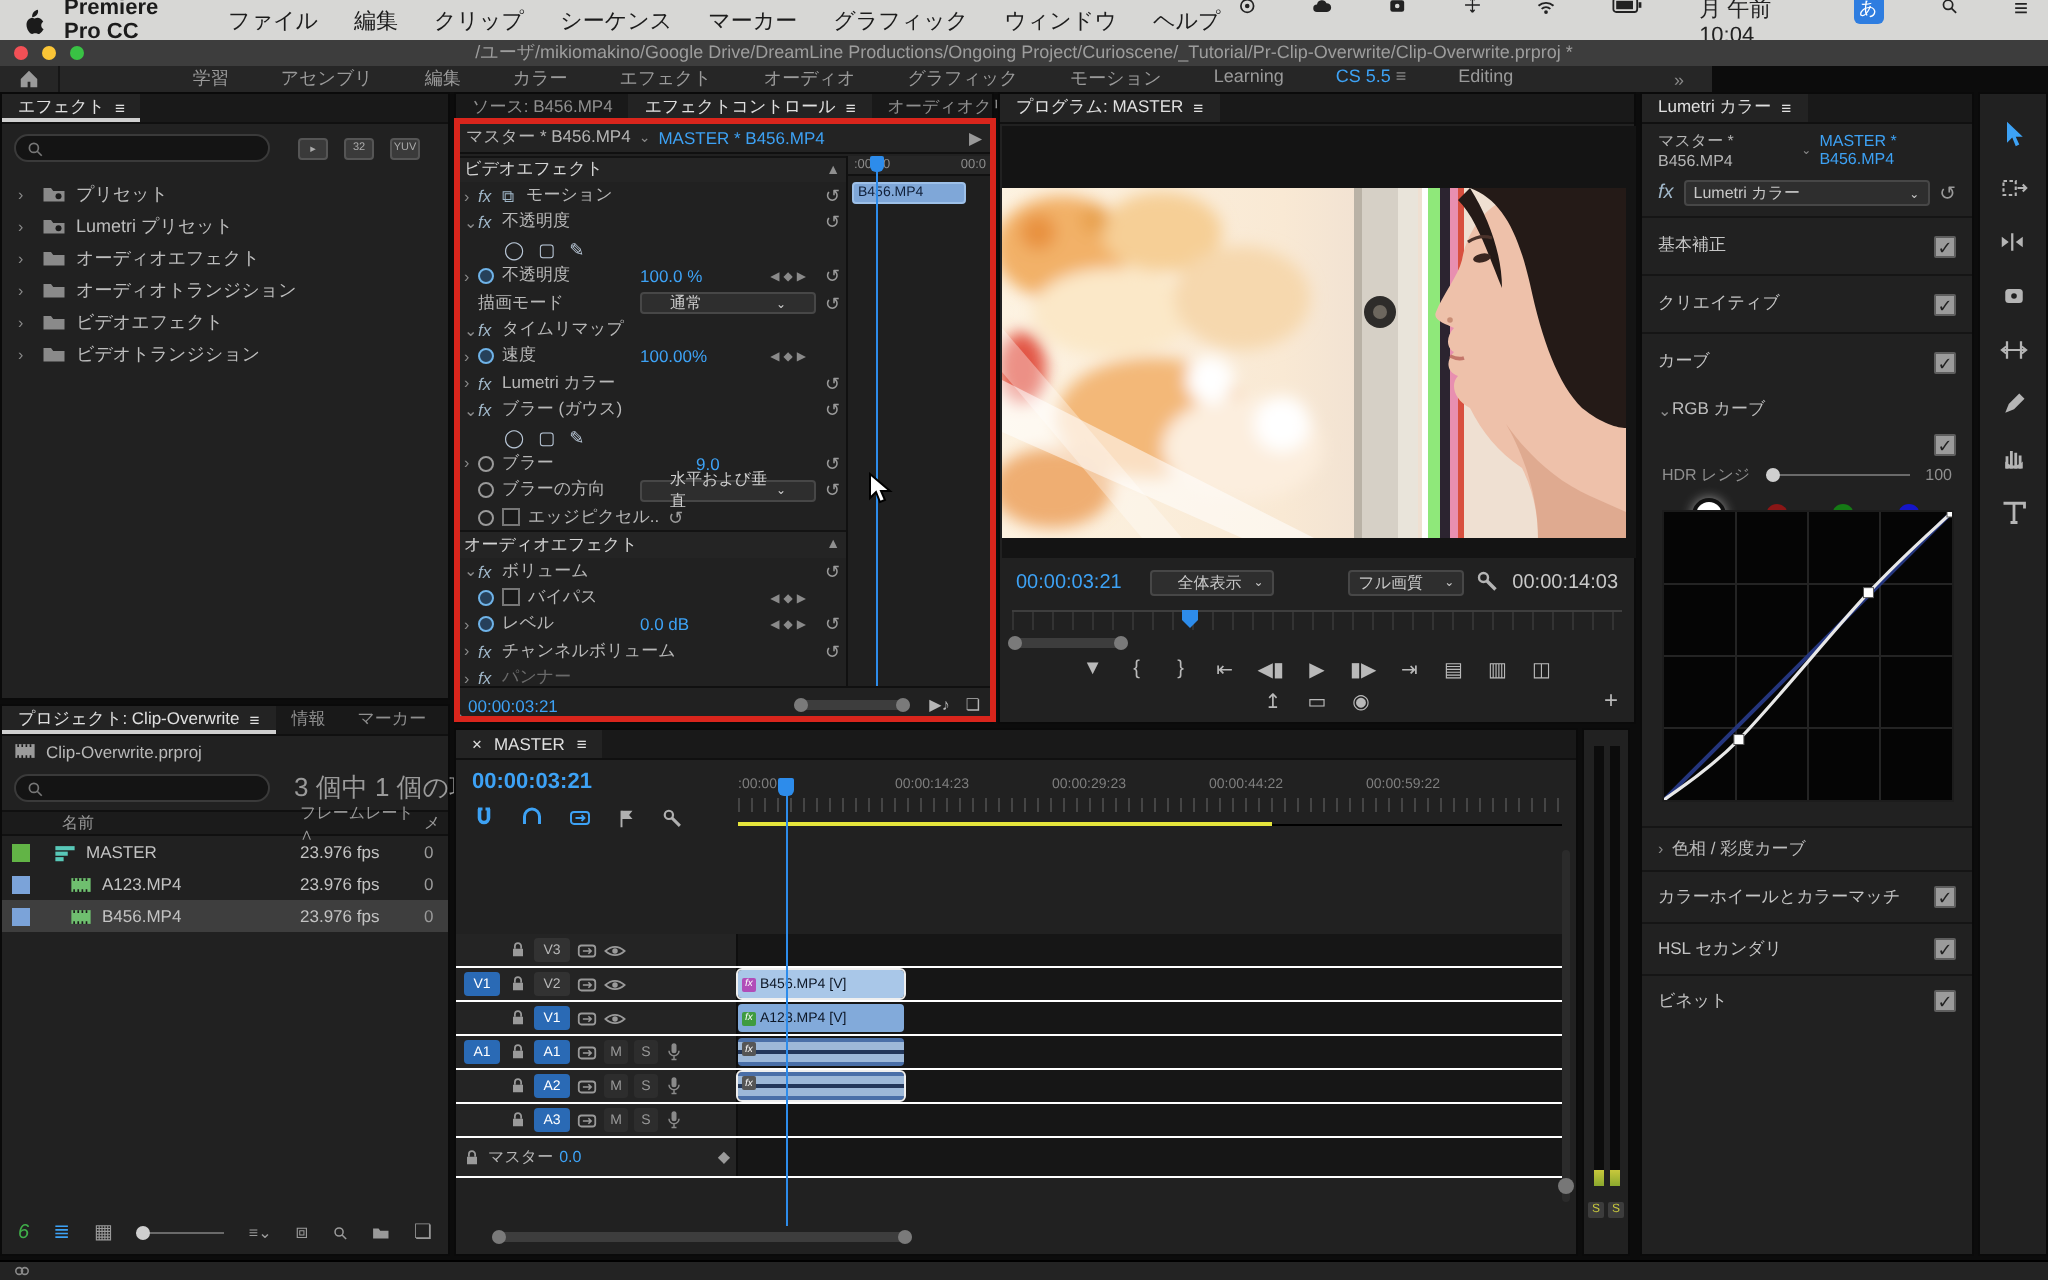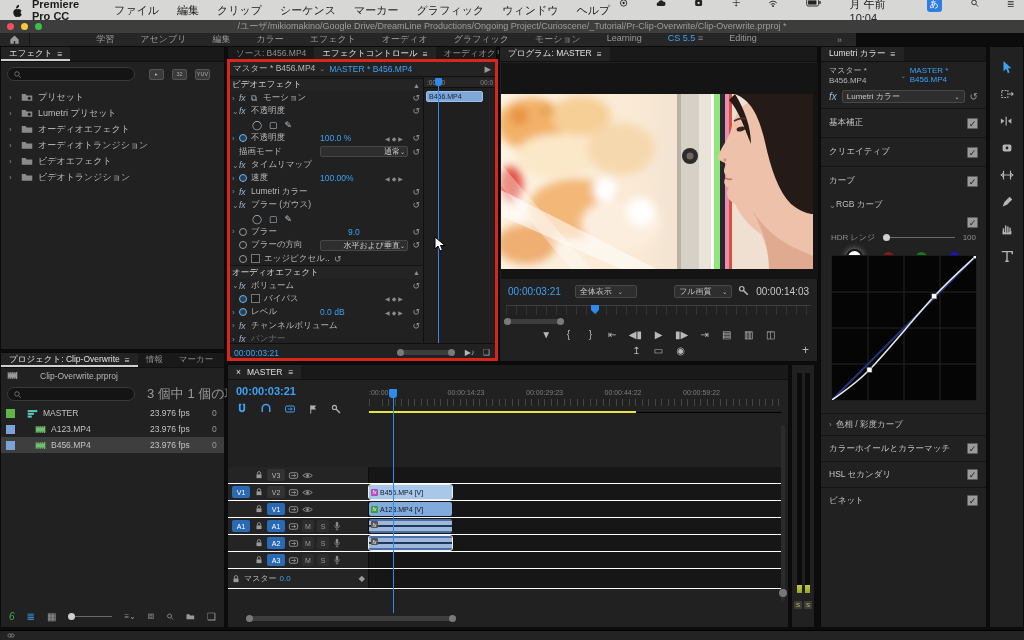--- a/index.html
+++ b/index.html
@@ -43,21 +43,21 @@
 .ecblue{color:#3da2f5}
 .ecbody{position:absolute;left:0;top:31px;right:0;bottom:18px;display:flex}
 .ecparams{width:196px;border-right:1px solid #101010;overflow:hidden}
 .ec-row{display:flex;align-items:center;height:13.4px;padding:0 3px 0 4px;font-size:8.5px;color:#b8b8b8}
 .ec-row.sec{color:#d5d5d5;background:#242424;border-top:1px solid #131313}
 .ec-row .fx{font-style:italic;color:#9fb6c8;width:12px}
 .ec-row .sw{width:8px;height:8px;border-radius:50%;border:1px solid #9a9a9a;margin-right:4px;position:relative;flex:0 0 auto}
 .ec-row .sw.on{border-color:#6fb3e8;background:#26405a}
 .ec-row .lbl{white-space:nowrap;overflow:hidden}
 .ec-row .val{color:#3da2f5;width:60px;margin-left:auto;flex:0 0 auto}
-.ec-row .drop{margin-left:auto;width:88px;height:11px;background:#2e2e2e;border:1px solid #474747;border-radius:2px;display:flex;align-items:center;justify-content:flex-end;padding:0 2px;color:#cfcfcf;font-size:8px;flex:0 0 auto}
+.ec-row .drop{margin-left:auto;width:88px;height:11px;background:#2e2e2e;border:1px solid #474747;border-radius:2px;display:flex;align-items:center;justify-content:space-between;padding:0 14px;color:#cfcfcf;font-size:8px;flex:0 0 auto}
 .ec-row .nav{width:28px;display:flex;gap:2px;justify-content:center;color:#8a8a8a;font-size:6px;flex:0 0 auto}
 .ec-row .rst{width:12px;text-align:right;color:#9a9a9a;font-size:9px;flex:0 0 auto}
 .ec-row .colap{margin-left:auto;color:#8f8f8f;font-size:7px}
 .ec-row .chkbox{width:9px;height:9px;border:1px solid #777;background:#1a1a1a;margin-right:4px;flex:0 0 auto}
 .maskico{display:flex;gap:7px;align-items:center;color:#b8c6d6;font-size:9px}
 .ecmini{flex:1;position:relative;background:#1f1f1f}
 .ecruler{position:absolute;left:0;top:0;right:0;height:10px;font-size:6.5px;color:#8a8a8a;display:flex;justify-content:space-between;padding:1px 3px;background:#262626;border-bottom:1px solid #111}
 .ecclip{position:absolute;left:2px;top:13px;width:57px;height:11px;background:#7fa7d8;border:1px solid #9dc0e8;border-radius:2px;color:#10203a;font-size:7px;line-height:10px;padding-left:2px;white-space:nowrap;overflow:hidden}
 .ecph{position:absolute;top:0;bottom:0;width:1px;background:#2d8ceb}
 .ecphcap{position:absolute;top:0;width:7px;height:8px;background:#2d8ceb;border-radius:1px 1px 3px 3px;margin-left:-3px}
@@ -90,21 +90,21 @@
 .dot{width:11px;height:11px;border-radius:50%}
 .dot.sel{width:13px;height:13px;box-shadow:0 0 0 2px #111,0 0 6px 2px rgba(255,255,255,.5)}
 .hdrrow{display:flex;align-items:center;gap:8px;padding:0 10px;color:#8f8f8f;font-size:8px}
 .slider{flex:1;height:1px;background:#6a6a6a;position:relative}
 .knob{position:absolute;top:-3px;width:7px;height:7px;border-radius:50%;background:#cfcfcf}
 
 .tools{display:flex;flex-direction:column;align-items:center;gap:12px;padding-top:12px}
 .tool{width:15px;height:15px;color:#b5b5b5;display:flex;align-items:center;justify-content:center}
 .tool.on{color:#3da2f5}
 
-.crumb{display:flex;align-items:center;gap:22px;height:15px;padding:0 6px;font-size:8.5px;color:#b8b8b8}
+.crumb{display:flex;align-items:center;gap:5px;height:15px;padding:0 6px;font-size:8.5px;color:#b8b8b8}
 .pjhead{display:flex;height:13px;background:#1b1b1b;border-top:1px solid #101010;border-bottom:1px solid #101010;color:#9a9a9a;font-size:8px;align-items:center}
 .pjrow{display:flex;height:16px;align-items:center;font-size:8.5px;color:#c3c3c3}
 .pjrow.sel{background:#3e3e3e}
 .swatch{width:9px;height:9px;margin:0 6px 0 5px;flex:0 0 auto}
 .pjname{flex:1;display:flex;align-items:center;gap:5px;overflow:hidden;white-space:nowrap}
 .pjfps{width:62px;flex:0 0 auto}
 .pjx{width:12px;flex:0 0 auto;color:#9a9a9a}
 .pjtools{position:absolute;left:0;bottom:2px;right:0;height:18px;display:flex;align-items:center;gap:12px;padding:0 8px;color:#9a9a9a}
 
 .tltc{position:absolute;left:8px;top:20px;font-size:11px;color:#3da2f5;font-weight:bold}
@@ -670,21 +670,21 @@
           <ellipse cx="240" cy="35" rx="4.5" ry="2.2" fill="#3a2620" transform="rotate(-12 240 35)"></ellipse>
           <path d="M233 27 q6 -4 12 -2" stroke="#4a322a" stroke-width="1.6" fill="none"></path>
           <circle cx="224" cy="66" r="1.4" fill="#c98e76"></circle>
           <path d="M224 84 q4 2 7 1" stroke="#c4766a" stroke-width="1.8" fill="none"></path>
         </g>
       </svg>
     </div>
     <div class="prgctl">
       <div class="tcrow">
         <span class="tcblue">00:00:03:21</span>
-        <span class="dd" style="margin-left:14px;width:62px;justify-content:flex-start">
+        <span class="dd" style="margin-left:14px;width:62px;justify-content:flex-end">
             <span>全体表示</span>
             <span style="font-size:6px">⌄</span>
           </span>
         <span class="dd" style="margin-left:auto;width:58px;justify-content:space-between">
             <span>フル画質</span>
             <span style="font-size:6px">⌄</span>
           </span>
         <svg class="ic" width="12" height="12" style="margin:0 6px;color:#b5b5b5">
             <use href="#i-wrench"></use>
           </svg>
@@ -868,20 +868,25 @@
       <span class="searchbox">
           <svg class="ic" width="9" height="9">
             <use href="#i-search"></use>
           </svg>
         </span>
       <svg class="ic" width="13" height="11" color="#9a9a9a">
           <use href="#i-folder"></use>
         </svg>
       <span style="font-size:13px;color:#9a9a9a;white-space:nowrap">3 個中 1 個の項...</span>
     </div>
+    <div class="pjhead">
+      <span style="padding-left:30px;flex:1">名前</span>
+      <span class="pjfps"><span>フレームレート</span> ∧</span>
+      <span class="pjx">メ</span>
+    </div>
     <div id="pj-rows">
         <div class="pjrow">
           <span class="swatch" style="background: rgb(98, 180, 70);"></span>
           <span class="pjname" style="padding-left: 6px;">
             <svg width="11" height="11" class="ic" style="color: rgb(88, 200, 184);">
               <use href="#i-seq"></use>
             </svg>
             <span>MASTER</span>
           </span>
           <span class="pjfps">23.976 fps</span>

